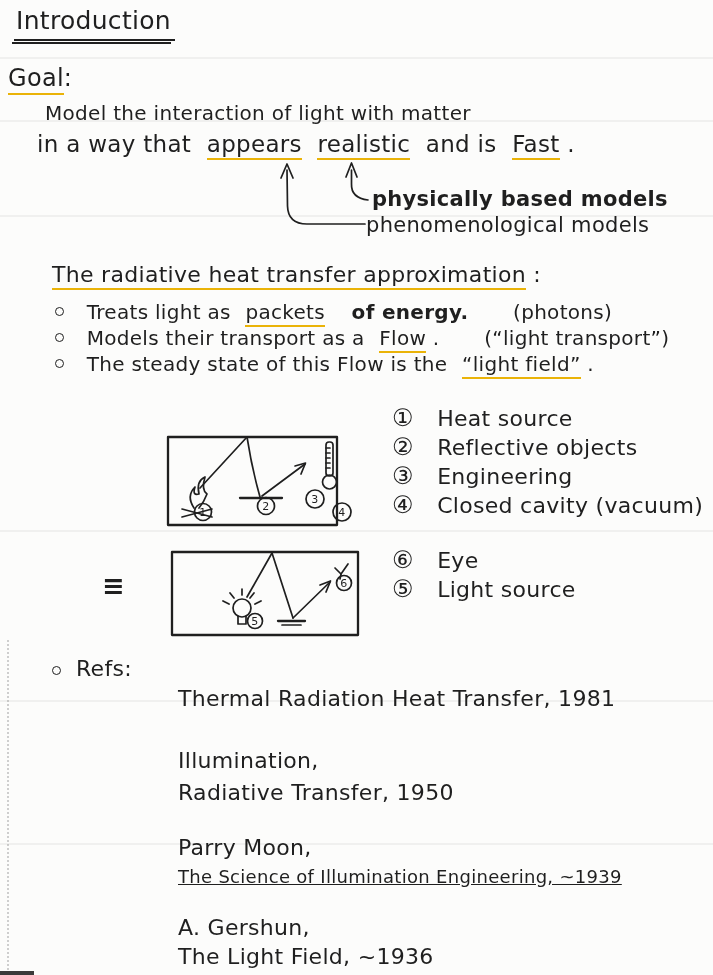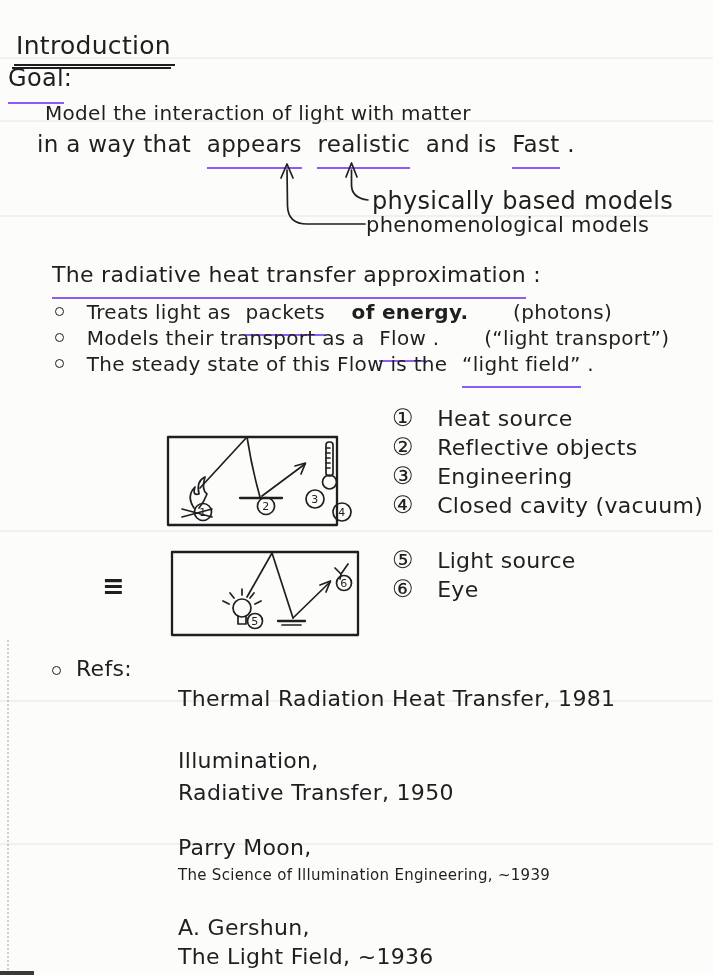--- a/index.html
+++ b/index.html
@@ -12,49 +12,49 @@
     letter-spacing:0.3px;
   }
   .abs { position:absolute; }
 
   
   .scanline { position:absolute; left:0; width:713px; height:2px; background:rgba(190,190,190,0.18); }
   .edge-dots { position:absolute; left:7px; top:640px; height:330px; border-left:2px dotted rgba(150,150,150,0.45); }
   .corner-mark { position:absolute; left:0; bottom:0; width:34px; height:4px; background:#3a3a3a; }
 
   
-  .ul  { border-bottom:2px solid #8b5cf6; padding-bottom:10px; }
+  .ul  { border-bottom:2px solid #eab308; padding-bottom:1px; }
   .w   { margin-right:8px; }
   .gapL{ margin-left:20px;font-weight:bold; }
 
-  .title { left:14px; top:6px; font-size:25px;margin-top:25px; }
+  .title { left:14px; top:6px; font-size:25px; }
   .dbl { position:relative; display:inline-block; border-bottom:2px solid #1f1f1f; padding:0 4px 4px 2px; }
   .dbl::after { content:""; position:absolute; left:-2px; right:4px; bottom:-5px; height:2px; background:#1f1f1f; }
 
   .goal-head  { left:8px;  top:64px;  font-size:24px; }
   .goal-line1 { left:45px; top:101px; font-size:20px; }
   .goal-line2 { left:37px; top:131px; font-size:23px; }
 
-  .lbl-physical { left:372px; top:187px; font-size:24px; }
+  .lbl-physical { left:372px; top:187px; font-size:21px;font-weight:bold; }
   .lbl-phenom   { left:366px; top:213px; font-size:21px; }
 
   .approx-head { left:8px; top:262px; font-size:22px;margin-left:44px; }
   .bullet-row  { left:55px; font-size:20px; white-space:nowrap; }
   .bmark { display:inline-block; width:7px; height:7px; border:1.7px solid #1f1f1f; border-radius:50%; margin-right:16px; vertical-align:3px; }
   .aside { margin-left:38px; }
 
   .legend { font-size:22px; }
   .lrow  { height:29px; white-space:nowrap; }
   .lnum  { font-size:24px; margin-right:16px; }
   .equiv { left:102px; top:570px; font-size:27px; font-weight:bold; }
 
   .refs-label { left:76px; top:656px; font-size:22px; }
   .refs-bullet{ left:52px; top:666px; width:7px; height:7px; border:1.7px solid #1f1f1f; border-radius:50%; }
   .ref-line   { left:178px; font-size:22px; white-space:nowrap; }
-  .ref-sm     { font-size:15px; }
+  .ref-sm     { font-size:18px;text-decoration:underline; }
 
   svg { position:absolute; overflow:visible; }
   .ink { stroke:#1f1f1f; fill:none; stroke-width:1.7; stroke-linecap:round; stroke-linejoin:round; }
   .ink2{ stroke:#1f1f1f; fill:none; stroke-width:2.3; stroke-linecap:round; stroke-linejoin:round; }
   .numtxt { font-size:11px; fill:#1f1f1f; font-family:"DejaVu Sans",sans-serif; text-anchor:middle; stroke:none; }
 </style>
 </head>
 <body>
 
 <div class="page">
@@ -192,27 +192,27 @@
     <g>
       <path class="ink" d="M 177 24 L 183 30 L 190 20"></path>
       <path class="ink" d="M 183 30 L 182 35"></path>
     </g>
     <circle cx="186" cy="39" r="7.5" class="ink"></circle>
     <text x="186" y="43" class="numtxt">6</text>
   </svg>
 
   <div class="abs legend" style="left:392px; top:546px;">
     <div class="lrow">
+      <span class="lnum">⑥</span>
+      <span>Eye</span>
+    </div>
+    <div class="lrow">
       <span class="lnum">⑤</span>
       <span>Light source</span>
     </div>
-    <div class="lrow">
-      <span class="lnum">⑥</span>
-      <span>Eye</span>
-    </div>
   </div>
 
   <div class="abs refs-bullet"></div>
   <div class="abs refs-label">Refs:</div>
 
   <div class="abs ref-line" style="top:686px">Thermal Radiation Heat Transfer, 1981</div>
 
   <div class="abs ref-line" style="top:748px">Illumination,</div>
   <div class="abs ref-line" style="top:780px">Radiative Transfer, 1950</div>
 

